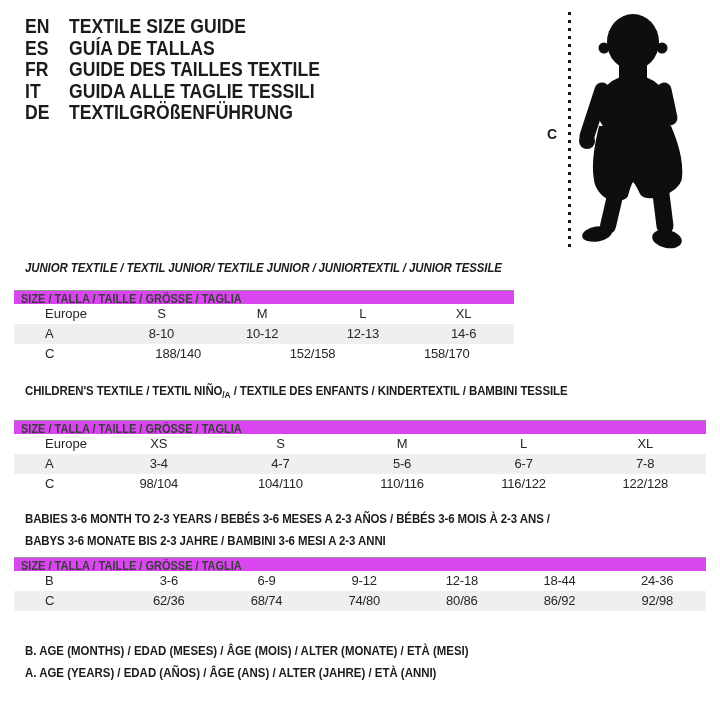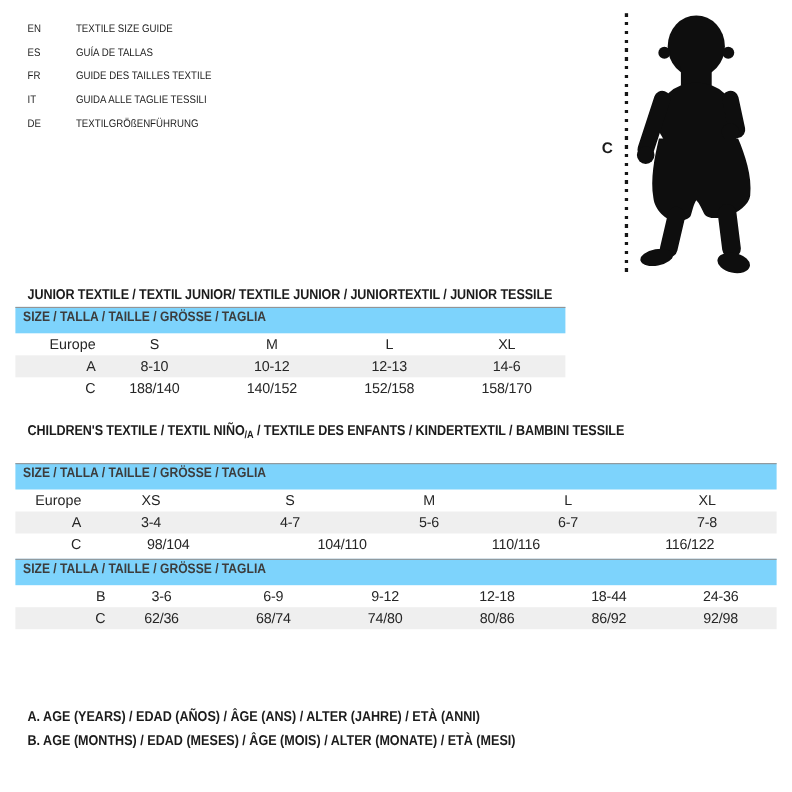--- a/index.html
+++ b/index.html
@@ -4,51 +4,51 @@
 <style>
   html,body{margin:0;padding:0;}
   body{
     width:720px;height:720px;position:relative;background:#ffffff;
     font-family:"Liberation Sans","DejaVu Sans",sans-serif;
     color:#1b1b1b;overflow:hidden;
   }
   .cond{display:inline-block;transform:scaleX(0.88);transform-origin:0 50%;white-space:nowrap;}
 
   
-  .langs{position:absolute;left:25px;top:16px;font-weight:normal;font-size:10px;line-height:21.5px;}
+  .langs{position:absolute;left:25px;top:16px;font-weight:bold;font-size:20px;line-height:21.5px;}
   .lang-row{display:flex;}
   .lang-code{width:44px;flex:0 0 44px;}
 
   
   .measure-line{
     position:absolute;left:568px;top:12px;width:3px;height:238px;
     background-image:repeating-linear-gradient(to bottom,#161616 0 3px,transparent 3px 8px);
   }
   .figure-label{position:absolute;left:547px;top:126px;font-weight:bold;font-size:14px;}
   .silhouette{position:absolute;left:575px;top:8px;width:140px;height:245px;}
 
   
   .sec{position:absolute;left:14px;width:706px;}
   .sec-title{margin:0 0 0 11px;font-size:13px;font-weight:bold;letter-spacing:-0.1px;}
   .sec-title .line{line-height:22px;}
   .sec-title .sub{font-size:9.5px;vertical-align:-3px;}
-  .sec-a{top:257px;} .sec-a .sec-title{}
+  .sec-a{top:257px;} .sec-a .sec-title{margin-bottom:11px;font-style:italic;}
   .sec-b{top:380px;} .sec-b .sec-title{margin-bottom:14px;}
   .sec-c{top:508px;} .sec-c .sec-title{margin-bottom:5px;}
   .stable{box-sizing:border-box;}
   .t0 .stable-inner{width:500px;}
   .t1 .stable-inner,.t2 .stable-inner{width:692px;}
   .bar{
-    box-sizing:border-box;height:24px;line-height:16px;
-    background:#7dd3fc;border-top:1px solid #949494;
+    box-sizing:border-box;height:14px;line-height:16px;
+    background:#d946ef;border-top:1px solid #949494;
     padding-left:7px;font-size:12.5px;font-weight:bold;color:#3c3c3c;
   }
   .trow{display:flex;height:20px;line-height:20px;font-size:13px;color:#262626;}
   .trow.shaded{background:#efefef;}
-  .tlabel{box-sizing:border-box;padding-left:7px;flex:0 0 auto;text-align:right;}
+  .tlabel{box-sizing:border-box;padding-left:7px;flex:0 0 auto;text-align:left;margin-left:24px;}
   .t0 .tlabel{width:73px;} .t1 .tlabel{width:60px;} .t2 .tlabel{width:82px;}
   .tcell{flex:1 1 0;text-align:center;letter-spacing:-0.2px;}
 
   
   .notes{position:absolute;left:25px;top:640px;font-weight:bold;font-size:13px;line-height:21.5px;}
 </style>
 </head>
 <body>
 
 <div class="langs">
@@ -121,21 +121,20 @@
           <div class="trow shaded">
             <span class="tlabel">A</span>
             <span class="tcell">8-10</span>
             <span class="tcell">10-12</span>
             <span class="tcell">12-13</span>
             <span class="tcell">14-6</span>
           </div>
           <div class="trow">
             <span class="tlabel">C</span>
             <span class="tcell">188/140</span>
-            <span class="tcell">140/152</span>
             <span class="tcell">152/158</span>
             <span class="tcell">158/170</span>
           </div>
         </div>
     </div>
   </div>
 </section>
 
 <section class="sec sec-b">
   <h2 class="sec-title">
@@ -160,27 +159,32 @@
             <span class="tcell">5-6</span>
             <span class="tcell">6-7</span>
             <span class="tcell">7-8</span>
           </div>
           <div class="trow">
             <span class="tlabel">C</span>
             <span class="tcell">98/104</span>
             <span class="tcell">104/110</span>
             <span class="tcell">110/116</span>
             <span class="tcell">116/122</span>
+            <span class="tcell">122/128</span>
           </div>
         </div>
     </div>
   </div>
 </section>
 
 <section class="sec sec-c">
+  <h2 class="sec-title">
+      <div class="line"><span class="cond"><span>BABIES 3-6 MONTH TO 2-3 YEARS / BEBÉS 3-6 MESES A 2-3 AÑOS / BÉBÉS 3-6 MOIS À 2-3 ANS /</span></span></div>
+      <div class="line"><span class="cond"><span>BABYS 3-6 MONATE BIS 2-3 JAHRE / BAMBINI 3-6 MESI A 2-3 ANNI</span></span></div>
+    </h2>
   <div class="stable t2">
     <div class="stable-inner">
       <div class="bar"><span class="cond">SIZE / TALLA / TAILLE / GRÖSSE / TAGLIA</span></div>
       <div>
           <div class="trow">
             <span class="tlabel">B</span>
             <span class="tcell">3-6</span>
             <span class="tcell">6-9</span>
             <span class="tcell">9-12</span>
             <span class="tcell">12-18</span>
@@ -195,15 +199,15 @@
             <span class="tcell">80/86</span>
             <span class="tcell">86/92</span>
             <span class="tcell">92/98</span>
           </div>
         </div>
     </div>
   </div>
 </section>
 
 <div class="notes">
+  <div><span class="cond">B. AGE (MONTHS) / EDAD (MESES) / ÂGE (MOIS) / ALTER (MONATE) / ETÀ (MESI)</span></div>
   <div><span class="cond">A. AGE (YEARS) / EDAD (AÑOS) / ÂGE (ANS) / ALTER (JAHRE) / ETÀ (ANNI)</span></div>
-  <div><span class="cond">B. AGE (MONTHS) / EDAD (MESES) / ÂGE (MOIS) / ALTER (MONATE) / ETÀ (MESI)</span></div>
 </div>
 
 </body></html>

